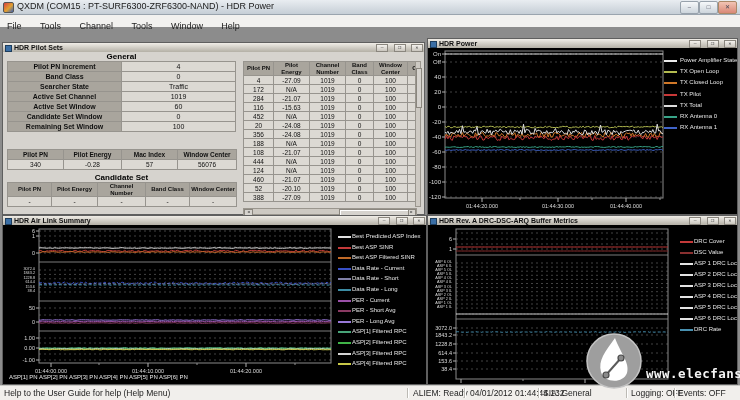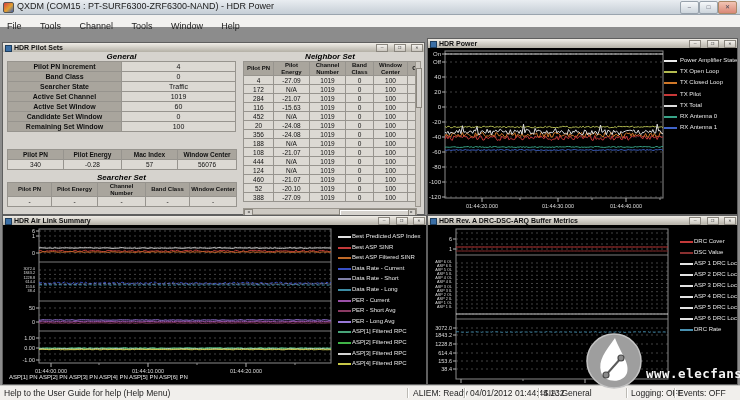--- a/index.html
+++ b/index.html
@@ -35,21 +35,21 @@
   #panel-drc{left:427px;top:173px;width:311px;height:170px;}
   .ptitle{position:absolute;left:0;top:0;right:0;height:9px;
     background:linear-gradient(#f0ede7,#b4b0a6);border-bottom:1px solid #8a867e;}
   .picon{position:absolute;left:2px;top:2px;width:5px;height:5px;background:#3a6ea5;border:1px solid #1d3d5d;}
   .ptext{position:absolute;left:11px;top:0px;font-size:7px;font-weight:bold;line-height:9px;color:#111;white-space:nowrap;}
   .pbtns{position:absolute;right:1px;top:1px;}
   .pbtn{display:inline-block;width:10px;height:6px;margin-left:1px;background:linear-gradient(#f4f2ee,#c9c5bd);
     border:1px solid #8a867e;font-size:4px;line-height:6px;text-align:center;color:#333;vertical-align:top;}
   .pcontent{position:absolute;left:0;top:9px;right:0;bottom:0;background:#d6d3ce;}
   
-  .tsection-title{position:absolute;font-size:8px;font-weight:bold;color:#000;text-align:center;font-style:italic;}
+  .tsection-title{position:absolute;font-size:8px;font-weight:bold;color:#000;text-align:center;}
   table{border-collapse:collapse;table-layout:fixed;}
   td{border:1px solid #97948e;overflow:hidden;white-space:nowrap;padding:0 1px;box-sizing:border-box;}
   td.lbl,td.hdr{background:#a9a59d;font-weight:bold;text-align:center;color:#101010;}
   td.val{background:#dcd9d3;text-align:center;color:#101010;}
   #tbl-general{position:absolute;left:4px;top:9px;width:229px;}
   #tbl-general td{height:10px;font-size:7px;}
   #tbl-active{position:absolute;left:4px;top:97px;width:229px;}
   #tbl-active td{height:10px;font-size:6.5px;}
   #tbl-active td.hdr{font-size:6.5px;}
   #tbl-candidate{position:absolute;left:4px;top:130px;width:229px;}
@@ -171,40 +171,39 @@
                 <td class="hdr" style="width: 59px;">Window Center</td>
               </tr>
               <tr>
                 <td class="val">340</td>
                 <td class="val">-0.28</td>
                 <td class="val">57</td>
                 <td class="val">56076</td>
               </tr>
             </tbody>
           </table>
-        <div class="tsection-title" id="cand-title">Searcher Set</div>
+        <div class="tsection-title" id="cand-title">Candidate Set</div>
         <table id="tbl-candidate">
             <tbody>
               <tr>
                 <td class="hdr" style="width: 44px;">Pilot PN</td>
                 <td class="hdr" style="width: 46px;">Pilot Energy</td>
                 <td class="hdr" style="width: 48px;">Channel Number</td>
                 <td class="hdr" style="width: 44px;">Band Class</td>
                 <td class="hdr" style="width: 47px;">Window Center</td>
               </tr>
               <tr>
                 <td class="val">-</td>
                 <td class="val">-</td>
                 <td class="val">-</td>
                 <td class="val">-</td>
                 <td class="val">-</td>
               </tr>
             </tbody>
           </table>
-        <div class="tsection-title" id="neigh-title">Neighbor Set</div>
         <div id="neighbor-wrap">
           <table id="tbl-neighbor">
               <tbody>
                 <tr>
                   <td class="hdr" style="width: 30px;">Pilot PN</td>
                   <td class="hdr" style="width: 36px;">Pilot Energy</td>
                   <td class="hdr" style="width: 36px;">Channel Number</td>
                   <td class="hdr" style="width: 28px;">Band Class</td>
                   <td class="hdr" style="width: 34px;">Window Center</td>
                   <td class="hdr" style="width: 16px;">Of</td>

